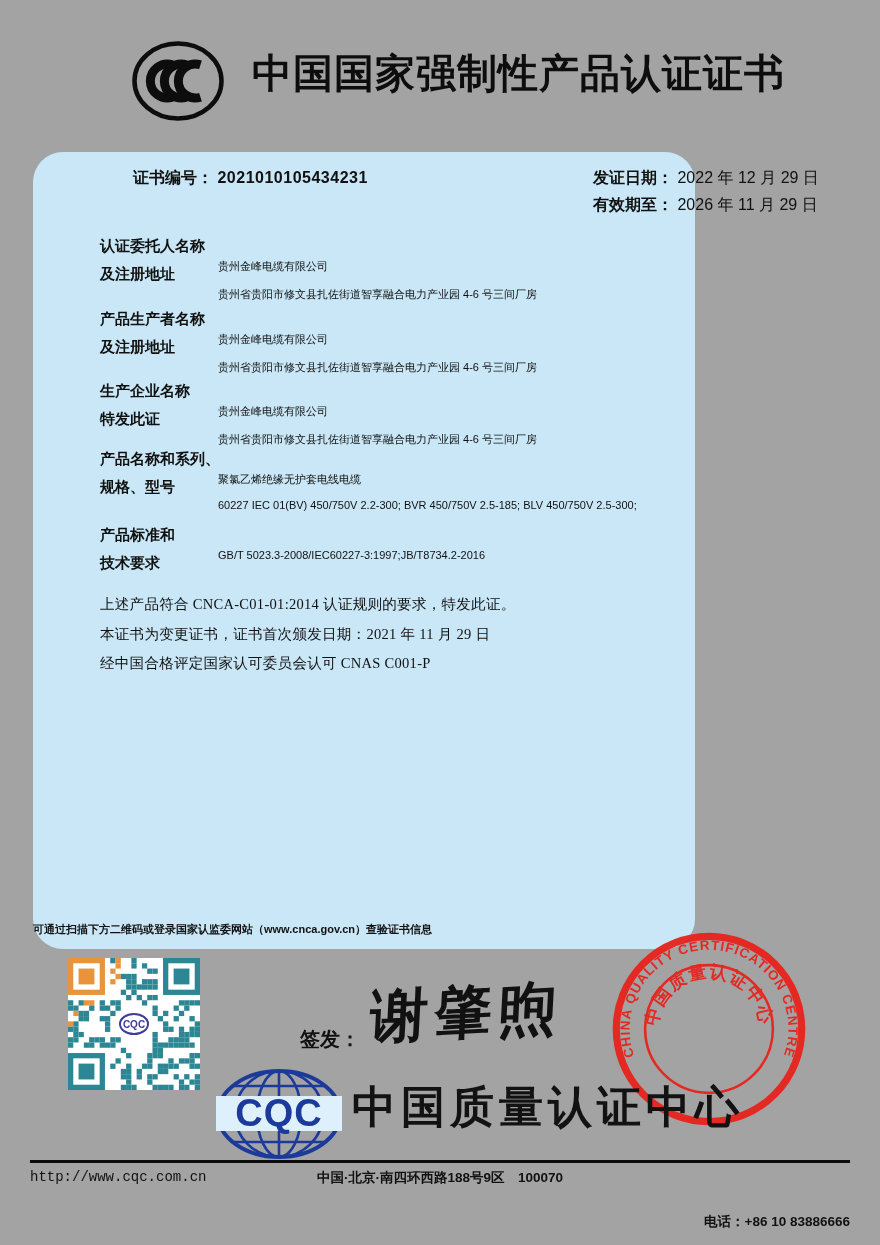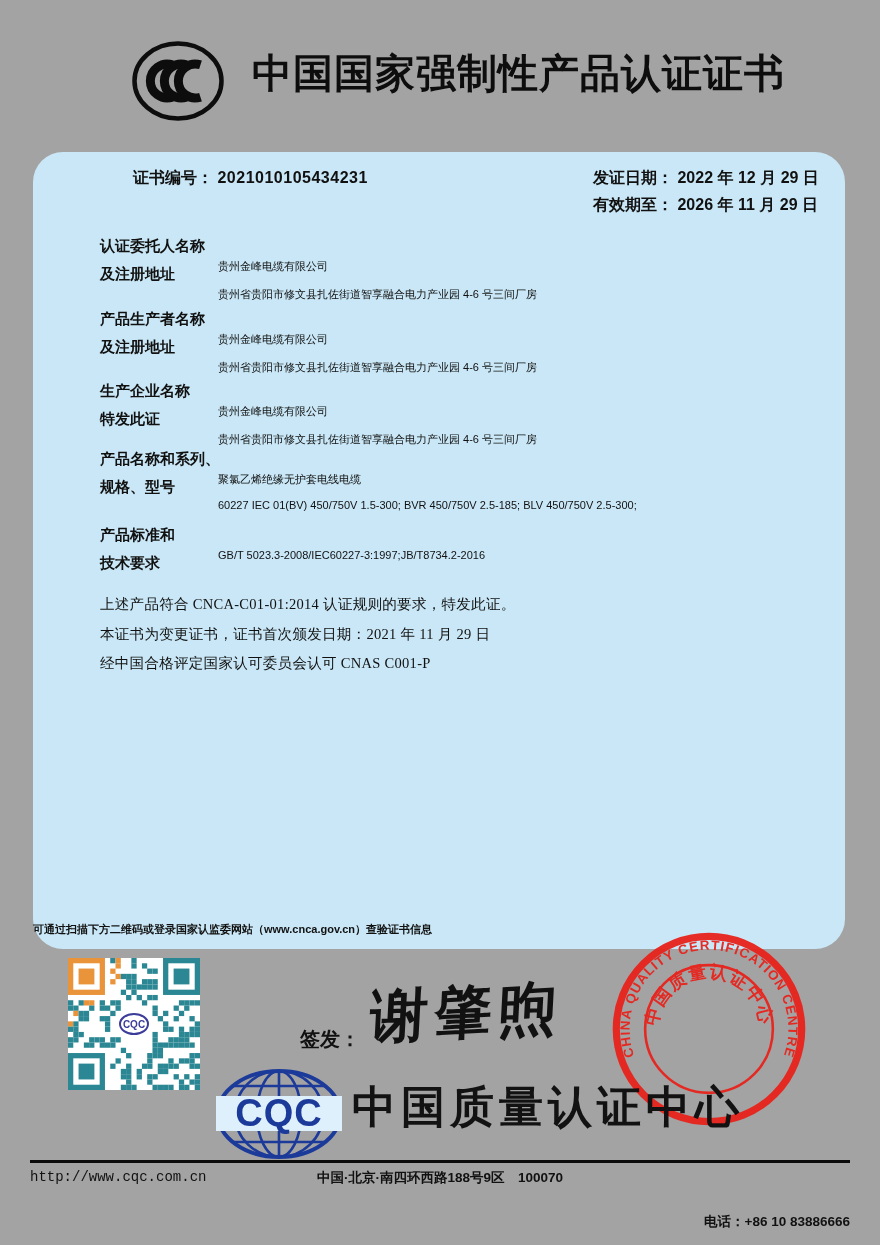--- a/index.html
+++ b/index.html
@@ -6,30 +6,30 @@
   html,body { width:880px; }
   body { font-family:"Liberation Sans","DejaVu Sans",sans-serif; }
   .page { position:relative; width:880px; height:1245px; background:#a3a3a3; overflow:hidden; color:#111; }
 
   
   .header { position:absolute; top:36px; left:0; width:880px; height:90px; }
   .ccc-logo { position:absolute; left:131px; top:4px; }
   .page-title { position:absolute; left:252px; top:10px; font-size:40px; font-weight:900; letter-spacing:1px; color:#0d0d0d; }
 
   
-  .card { position:absolute; left:33px; top:152px; width:812px; height:797px; background:#c9e7f6; border-radius:30px; }
+  .card { position:absolute; left:33px; top:152px; width:662px; height:797px; background:#c9e7f6; border-radius:30px; }
   .kai { font-family:"Liberation Serif","DejaVu Serif",serif; }
 
   .cert-line { position:absolute; top:16px; left:100px; font-size:16px; }
   .cert-label { font-weight:700; }
   .cert-value { font-weight:600; letter-spacing:0.5px; }
   .dates { position:absolute; top:12px; left:560px; font-size:16px; line-height:27px; }
   .date-row { white-space:nowrap; }
   .date-label { font-weight:700; }
-  .date-value { font-weight:700; }
+  .date-value { font-weight:400; }
 
   .field-row { position:absolute; left:67px; width:715px; }
   .row-1 { top:80px; } .row-2 { top:153px; } .row-3 { top:225px; } .row-4 { top:293px; } .row-5 { top:369px; }
   .f-label { position:absolute; left:0; top:0; width:150px; font-weight:700; font-size:15px; line-height:28px; }
   .f-value { position:absolute; left:118px; top:0; width:597px; font-size:11px; line-height:28px;margin-top:20px; }
   .row-4 .f-value div, .row-5 .f-value div { line-height:24px; padding-top:2px; }
 
   .statements { position:absolute; left:67px; top:438px; font-size:14.5px; line-height:29.5px; font-weight:500; letter-spacing:0.3px; }
   .verify-note { position:absolute; bottom:12px; left:0; width:100%; text-align:left; font-size:11px; font-weight:700; }
 
@@ -114,21 +114,21 @@
       </div>
     </div>
 
     <div class="field-row row-4">
       <div class="f-label">
         <div>产品名称和系列、</div>
         <div>规格、型号</div>
       </div>
       <div class="f-value">
         <div>聚氯乙烯绝缘无护套电线电缆</div>
-        <div>60227 IEC 01(BV) 450/750V 1.5-300; BVR 450/750V 2.5-185; BLV 450/750V 2.5-300;</div>
+        <div>60227 IEC 01(BV) 450/750V 2.2-300; BVR 450/750V 2.5-185; BLV 450/750V 2.5-300;</div>
       </div>
     </div>
 
     <div class="field-row row-5">
       <div class="f-label">
         <div>产品标准和</div>
         <div>技术要求</div>
       </div>
       <div class="f-value">
         <div>GB/T 5023.3-2008/IEC60227-3:1997;JB/T8734.2-2016</div>

